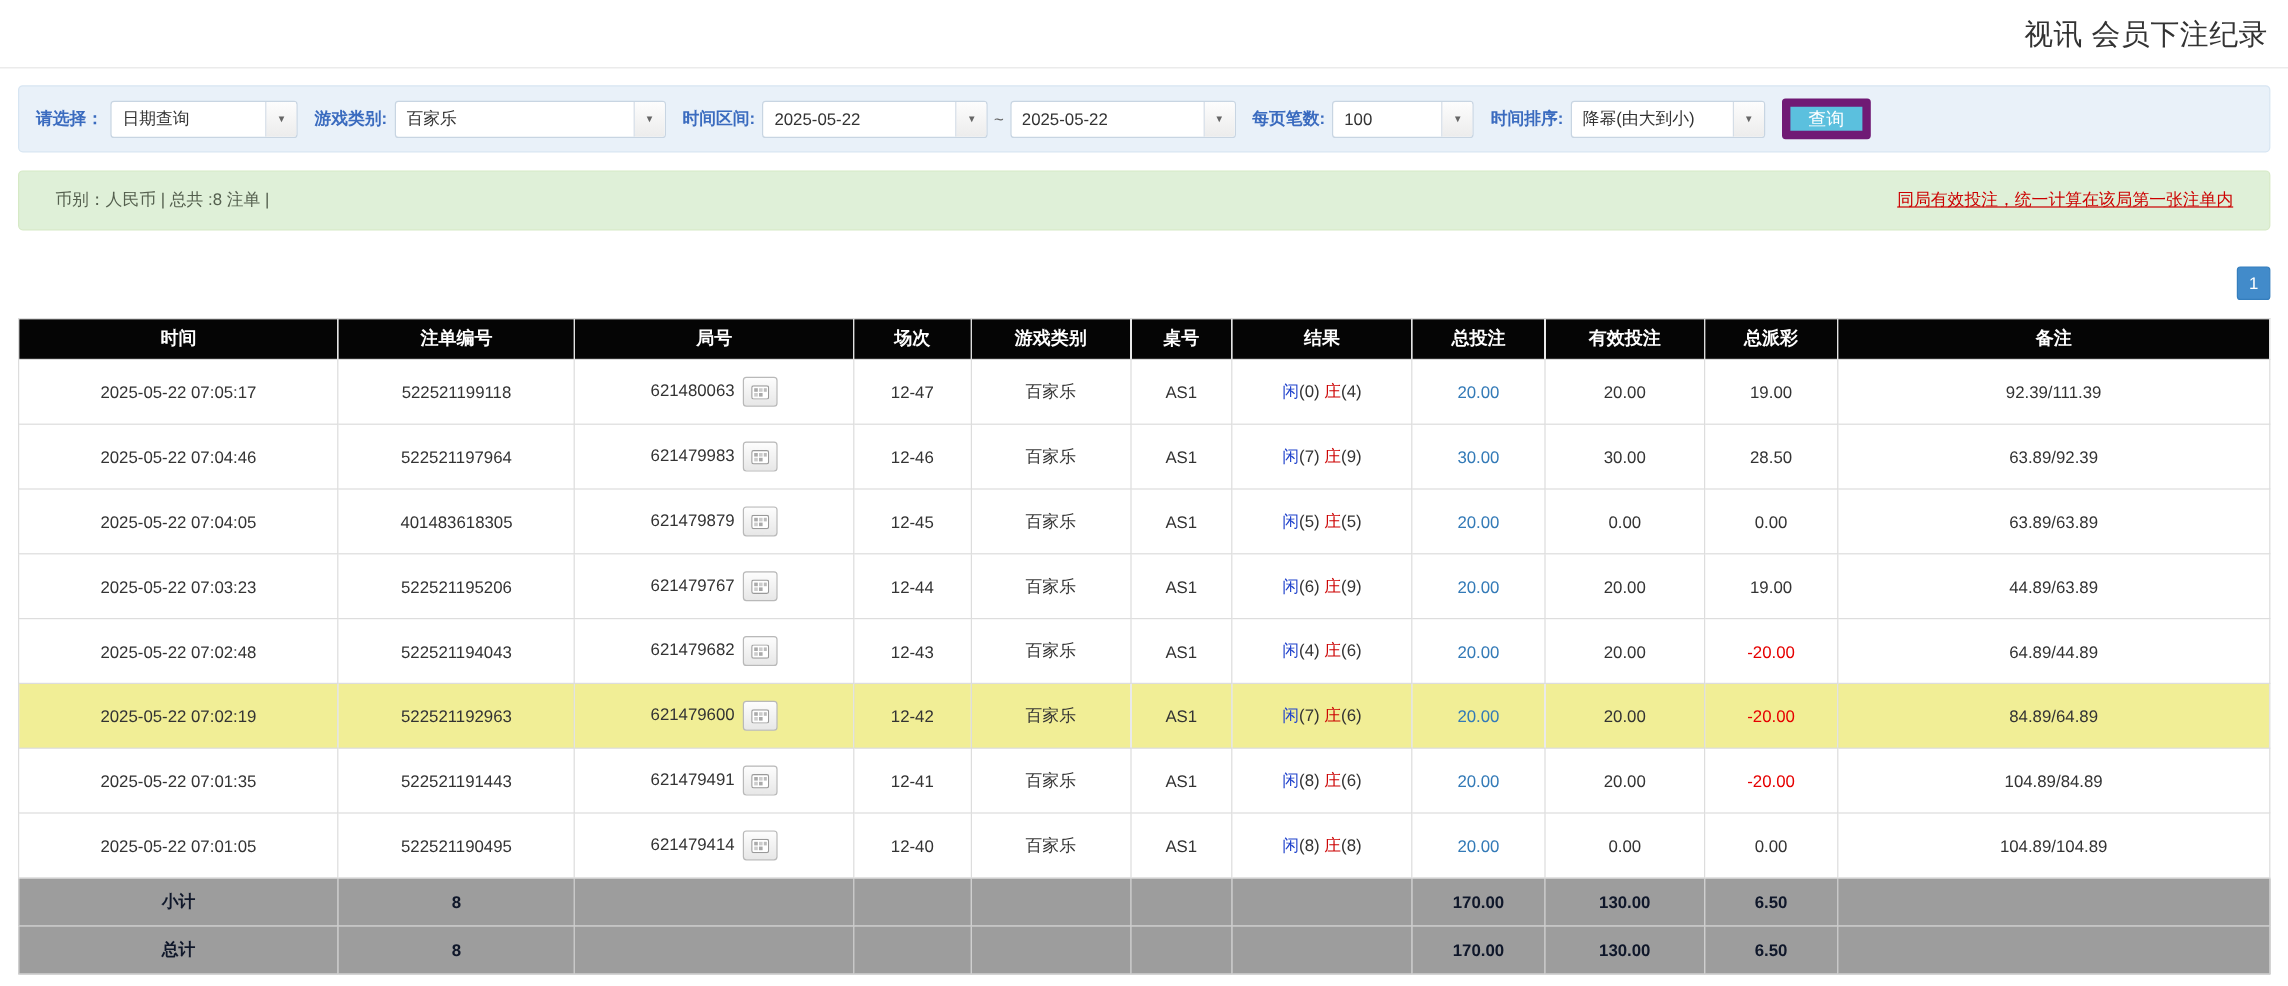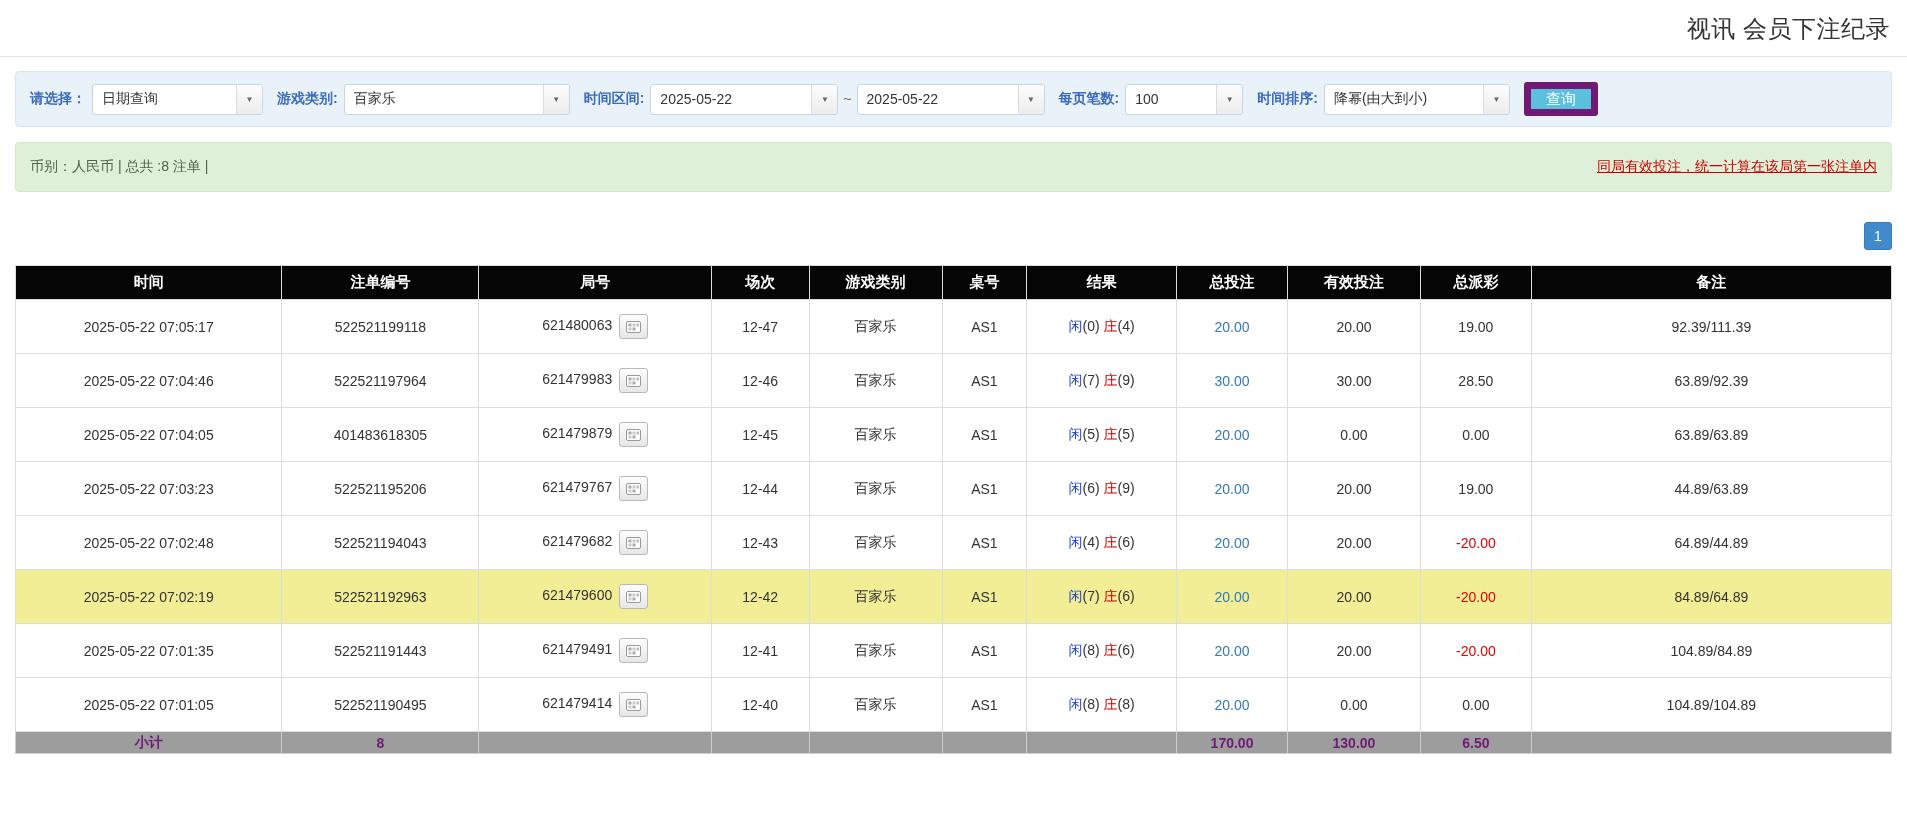--- a/index.html
+++ b/index.html
@@ -40,21 +40,21 @@
   .btn-search {
     background:var(--search-btn,#5bc0de); color:#fff; border:7px solid #701a75;
     border-radius:3px; height:34px; padding:0 15px; font-size:15px;
     margin-left:14px; cursor:pointer; font-family:inherit;
   }
 
   
   .summary-bar {
     margin-top:15px; background:var(--summary-bg,#dff0d8);
     border:1px solid #d6e9c6; border-radius:4px;
-    padding:15px 14px; display:flex; justify-content:space-between; align-items:center;
+    padding:15px 30px; display:flex; justify-content:space-between; align-items:center;
     font-size:14px;
   }
   .summary-left { color:#55604f; }
   .summary-right { color:var(--notice-red,#cc0000);text-decoration:underline; }
 
   
   .pagination-row { display:flex; justify-content:flex-end; margin:30px 0 15px 0; }
   .page-btn {
     background:var(--page-btn,#428bca); border:1px solid #357ebd; color:#fff;
     min-width:28px; height:28px; display:flex; align-items:center; justify-content:center;
@@ -76,39 +76,39 @@
   .res-player { color:var(--player-blue,#2244cc); }
   .res-banker { color:var(--banker-red,#cc0000); }
   .bet-link { color:var(--link-blue,#337ab7); text-decoration:none; cursor:pointer; }
   td.neg { color:var(--negative-red,#e60000); }
   .round-icon-btn {
     margin-left:7px; width:29px; height:25px; border:1px solid #b9b9b9; border-radius:3px;
     background:linear-gradient(#fdfdfd,#e7e7e7); cursor:pointer; vertical-align:middle;
     display:inline-flex; align-items:center; justify-content:center; padding:0;
   }
   tfoot td {
-    background:var(--footer-bg,#9d9d9d); color:#701a75; font-weight:bold;
-    height:22px; border:1px solid #cfcfcf; text-align:center; padding:0 4px;
+    background:var(--footer-bg,#9d9d9d); color:#0f172a; font-weight:bold;
+    height:40px; border:1px solid #cfcfcf; text-align:center; padding:0 4px;
   }
 
   
   .bottom-area { position:relative; margin-top:12px; height:46px; }
 </style>
 </head>
 <body>
 
 <div class="page-header">
   <div class="page-title">视讯 会员下注纪录</div>
 </div>
 
 <div class="content">
 
   <div class="filter-bar">
     <span class="flabel first">请选择：</span>
-    <div class="combo" style="width:171px">
+    <div class="combo" style="width:156px">
       <input readonly="" value="日期查询" style="">
       <span class="caret-btn">▼</span>
     </div>
 
     <span class="flabel">游戏类别:</span>
     <div class="combo" style="width:226px">
       <input readonly="" value="百家乐" style="">
       <span class="caret-btn">▼</span>
     </div>
 
@@ -123,21 +123,21 @@
       <span class="caret-btn">▼</span>
     </div>
 
     <span class="flabel">每页笔数:</span>
     <div class="combo" style="width:118px">
       <input readonly="" value="100" style="">
       <span class="caret-btn">▼</span>
     </div>
 
     <span class="flabel">时间排序:</span>
-    <div class="combo" style="width:186px">
+    <div class="combo" style="width:162px">
       <input readonly="" value="降幂(由大到小)" style="">
       <span class="caret-btn">▼</span>
     </div>
 
     <button class="btn-search">查询</button>
   </div>
 
   <div class="summary-bar">
     <span class="summary-left">币别：人民币 | 总共 :8 注单 |</span>
     <span class="summary-right">同局有效投注，统一计算在该局第一张注单内</span>
@@ -361,20 +361,33 @@
           <td></td>
           <td></td>
           <td></td>
           <td></td>
           <td></td>
           <td>170.00</td>
           <td>130.00</td>
           <td>6.50</td>
           <td></td>
         </tr>
+        <tr>
+          <td>总计</td>
+          <td>8</td>
+          <td></td>
+          <td></td>
+          <td></td>
+          <td></td>
+          <td></td>
+          <td>170.00</td>
+          <td>130.00</td>
+          <td>6.50</td>
+          <td></td>
+        </tr>
       </tfoot>
   </table>
 
   <div class="bottom-area">
     
     
   </div>
 
 </div>
 

